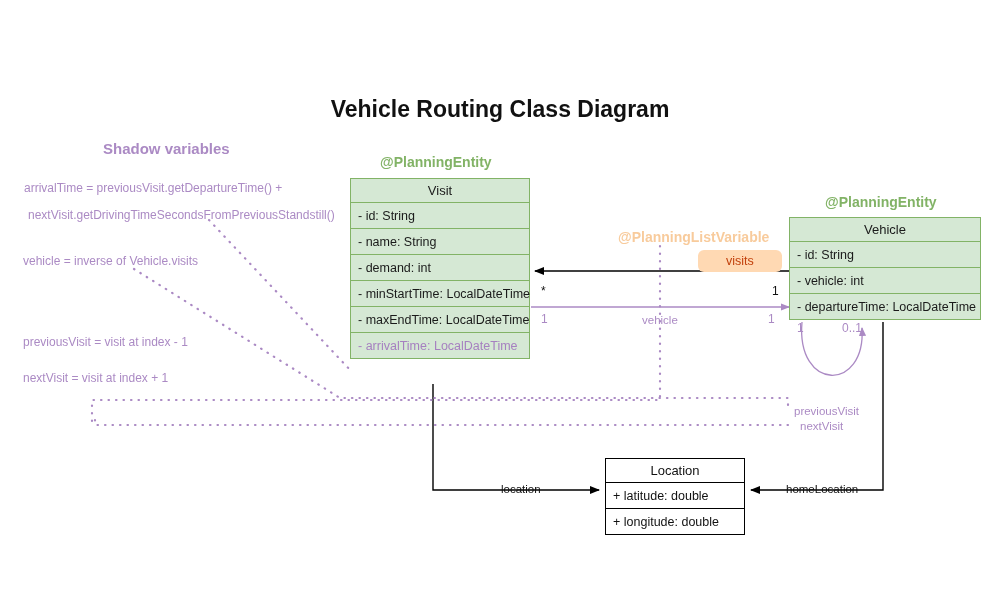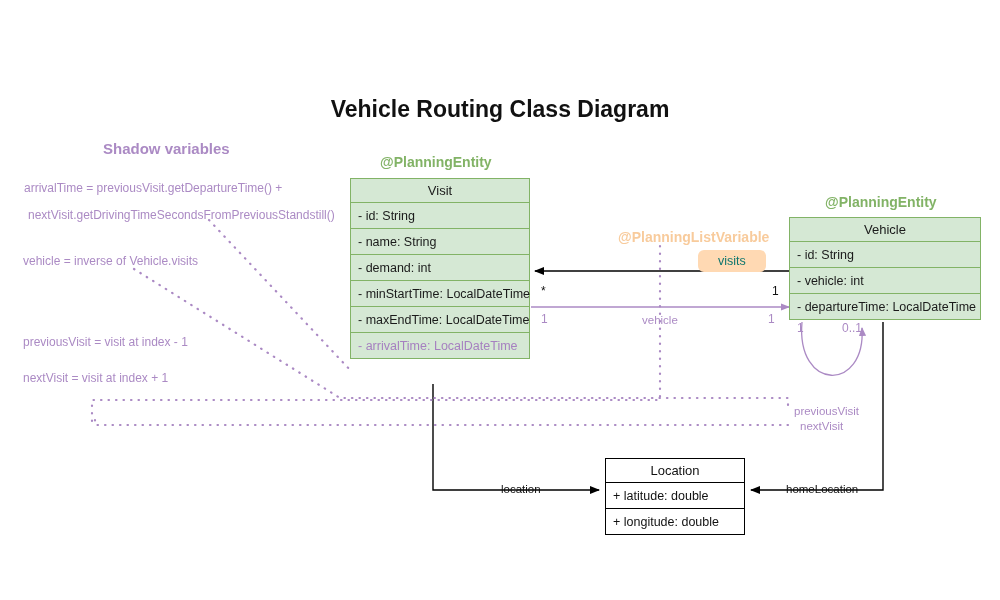--- a/index.html
+++ b/index.html
@@ -97,22 +97,22 @@
     color: #111111;
     white-space: nowrap;
   }
   .edge-label.purple { color: #ab8ac4; }
   .edge-label.mult { font-size: 12px; }
 
   .badge-visits {
     background: #ffd9b3;
     border-radius: 6px;
     font-size: 12.5px;
-    color: #0f766e;
-    padding: 4px 20px;
+    color: #c2410c;
+    padding: 4px 28px;
     white-space: nowrap;
   }
 </style>
 </head>
 <body>
 
 <div id="canvas">
 
   <svg id="svg-layer" viewBox="0 0 1000 600" xmlns="http://www.w3.org/2000/svg">
     <defs>

